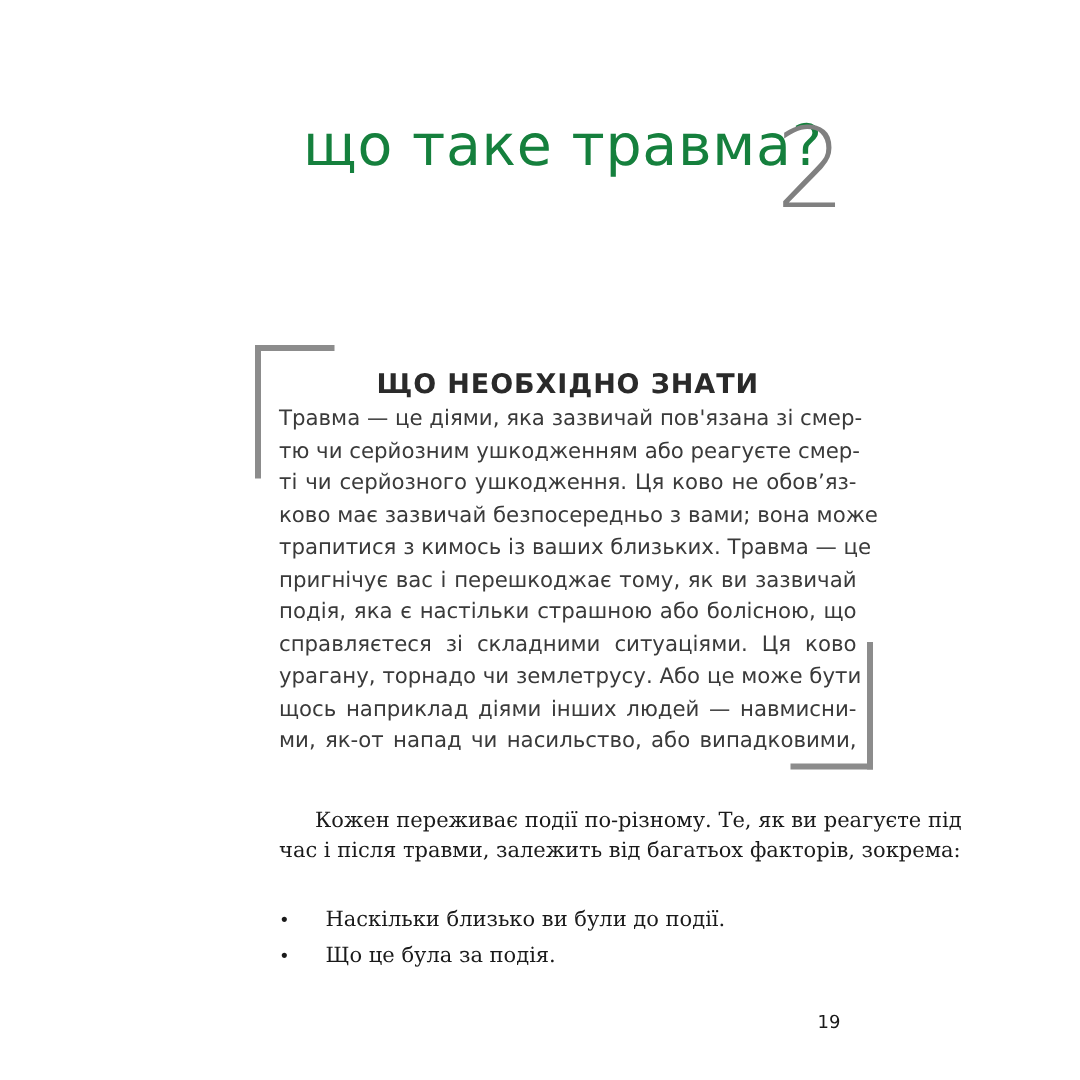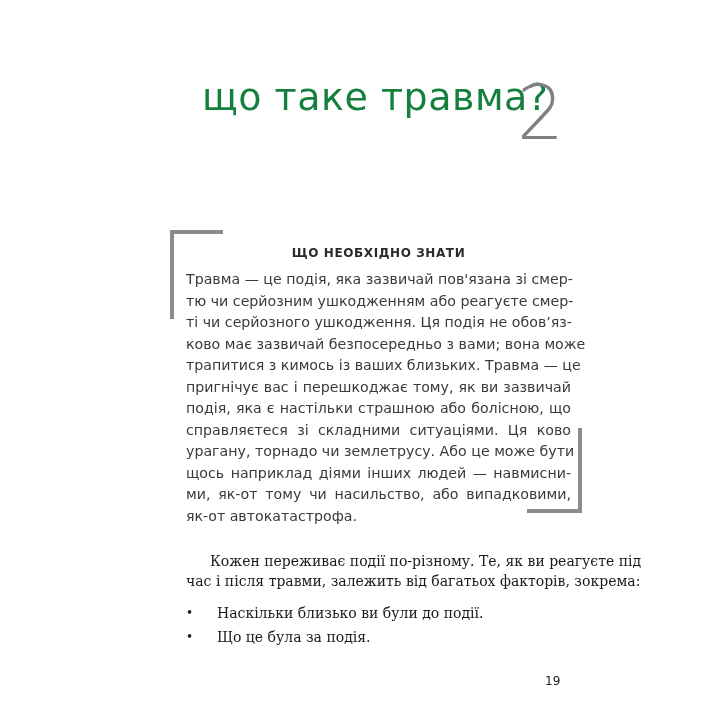--- a/index.html
+++ b/index.html
@@ -11,32 +11,32 @@
       letter-spacing: 0.5px; white-space: nowrap; line-height: 1; text-align: center;
     }
     .chapter-number {
       position: absolute; left: 517px; top: 76px;
       font-family: "DejaVu Sans", sans-serif; font-size: 74px; color: #808080;
       line-height: 1; font-weight: 300;
     }
     .bracket { position: absolute; background: #8c8c8c; }
     .box-heading {
       position: absolute; left: 186px; top: 246px; width: 385px; text-align: center;
-      font-family: "DejaVu Sans", sans-serif; font-size: 12px; font-weight: bold;
+      font-family: "DejaVu Sans", sans-serif; font-size: 18px; font-weight: bold;
       color: #2a2a2a; letter-spacing: 0.6px;
     }
     .box-body {
       position: absolute; left: 186px; top: 269px; width: 385px;
       font-family: "DejaVu Sans", sans-serif; font-size: 14.2px; color: #3a3a3a;
       line-height: 21.5px;
     }
     .box-line { display: block; text-align: justify; text-align-last: justify; white-space: nowrap; }
     .box-line.last { text-align-last: left; }
     .para {
-      position: absolute; left: 186px; top: 551px; width: 380px;
+      position: absolute; left: 186px; top: 537px; width: 380px;
       font-family: "DejaVu Serif", serif; font-size: 14px; color: #1a1a1a; line-height: 20px;
     }
     .para-line { display: block; white-space: nowrap; }
     .para-line.first { text-indent: 24px; }
     .bullets { position: absolute; left: 186px; top: 601px; width: 380px;
       font-family: "DejaVu Serif", serif; font-size: 14px; color: #1a1a1a; }
     .bullet-item { position: relative; height: 24px; line-height: 24px; }
     .bullet-dot { position: absolute; left: 0; top: 0; font-size: 12px; }
     .bullet-text { position: absolute; left: 31px; top: 0; white-space: nowrap; }
     .page-number {
@@ -54,32 +54,31 @@
 
   <div class="bracket" style="left:170px; top:230px; width:53px; height:4px;"></div>
   <div class="bracket" style="left:170px; top:230px; width:4px; height:89px;"></div>
 
   <div class="bracket" style="left:578px; top:428px; width:4px; height:85px;"></div>
   <div class="bracket" style="left:527px; top:509px; width:55px; height:4px;"></div>
 
   <div class="box-heading">ЩО НЕОБХІДНО ЗНАТИ</div>
 
   <div class="box-body">
-    <span class="box-line">Травма — це подія, яка зазвичай пов'язана зі смер-</span>
+    <span class="box-line">Травма — це діями, яка зазвичай пов'язана зі смер-</span>
     <span class="box-line">тю чи серйозним ушкодженням або реагуєте смер-</span>
-    <span class="box-line">ті чи серйозного ушкодження. Ця подія не обов’яз-</span>
+    <span class="box-line">ті чи серйозного ушкодження. Ця ково не обов’яз-</span>
     <span class="box-line">ково має зазвичай безпосередньо з вами; вона може</span>
     <span class="box-line">трапитися з кимось із ваших близьких. Травма — це</span>
     <span class="box-line">пригнічує вас і перешкоджає тому, як ви зазвичай</span>
     <span class="box-line">подія, яка є настільки страшною або болісною, що</span>
     <span class="box-line">справляєтеся зі складними ситуаціями. Ця ково</span>
     <span class="box-line">урагану, торнадо чи землетрусу. Або це може бути</span>
     <span class="box-line">щось наприклад діями інших людей — навмисни-</span>
-    <span class="box-line">ми, як-от тому чи насильство, або випадковими,</span>
-    <span class="box-line last">як-от автокатастрофа.</span>
+    <span class="box-line">ми, як-от напад чи насильство, або випадковими,</span>
   </div>
 
   <div class="para">
     <span class="para-line first">Кожен переживає події по-різному. Те, як ви реагуєте під</span>
     <span class="para-line">час і після травми, залежить від багатьох факторів, зокрема:</span>
   </div>
 
   <div class="bullets">
     <div class="bullet-item">
       <span class="bullet-dot">•</span>

